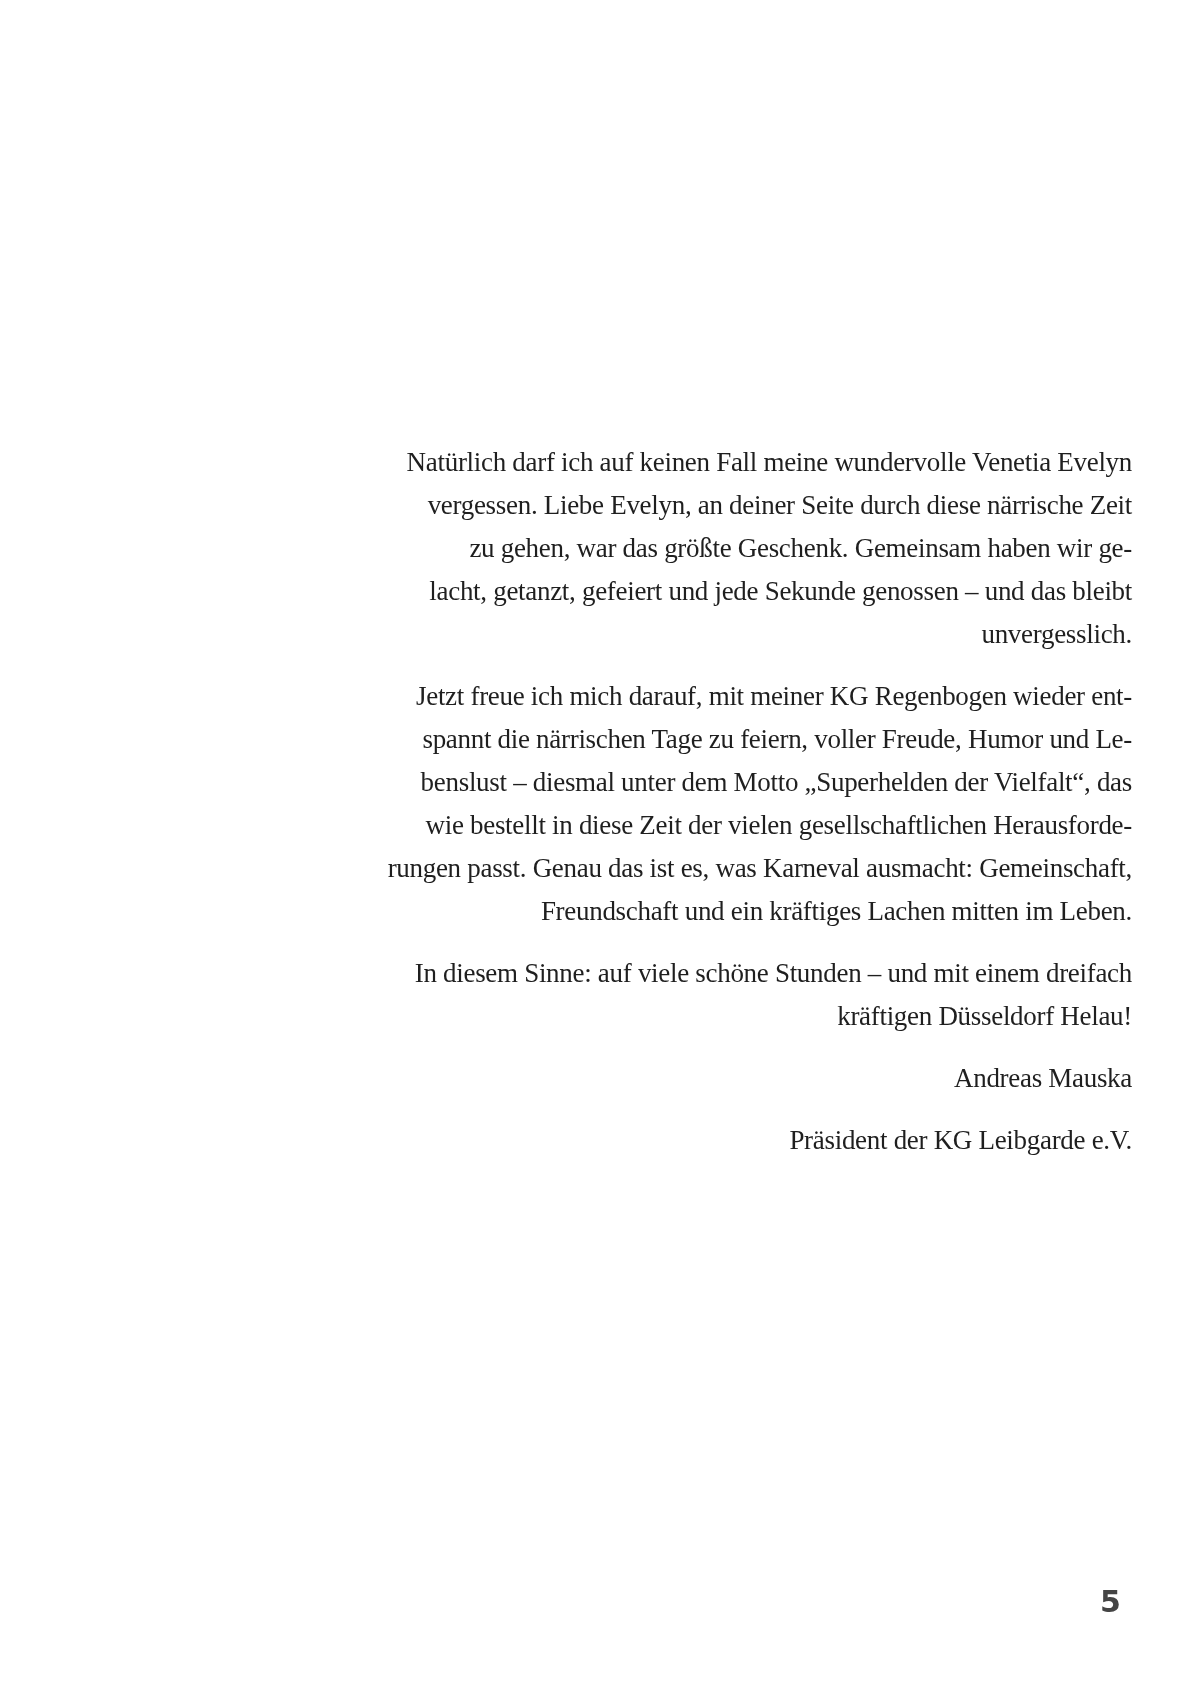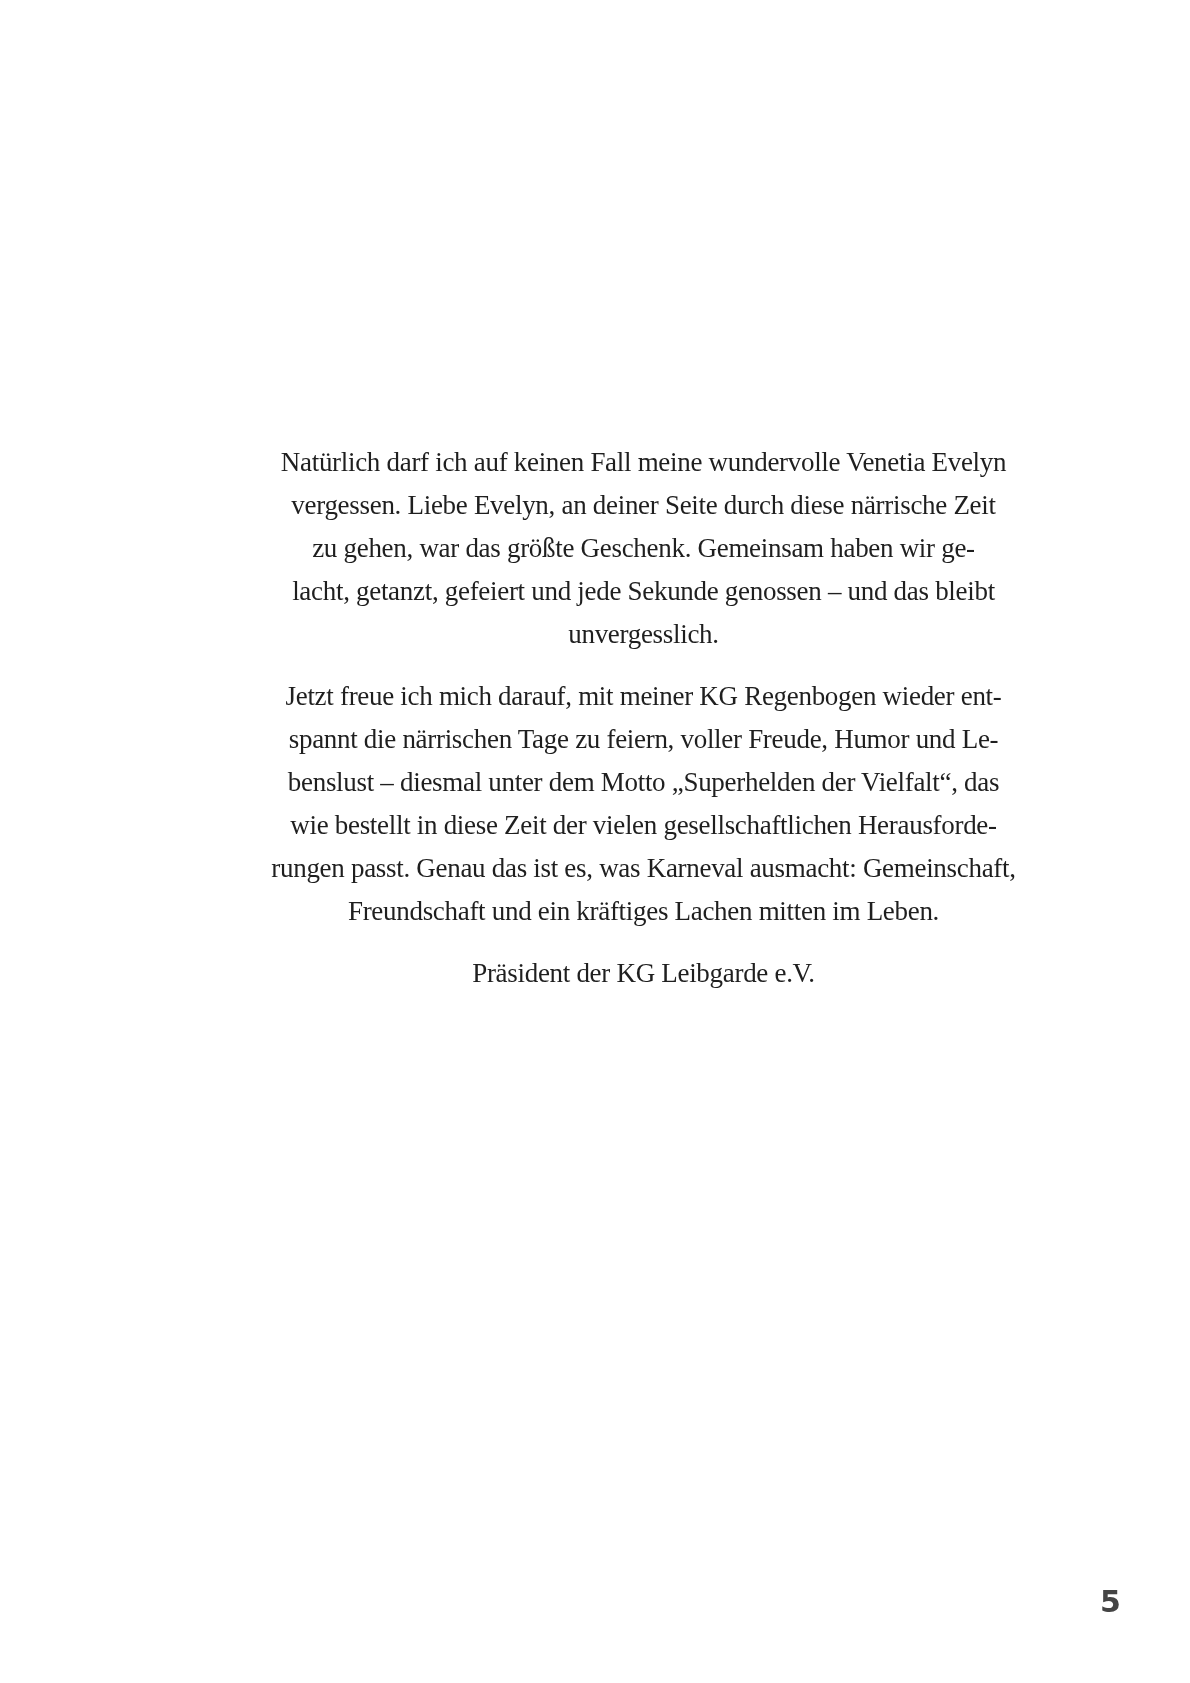--- a/index.html
+++ b/index.html
@@ -22,21 +22,21 @@
     top: 441px;
     width: 980px;
   }
   .letter p {
     margin: 0 0 19px 3px;
     font-size: 27px;
     line-height: 43px;
     letter-spacing: -0.3px;
     color: #1f1f1f;
     white-space: pre-wrap;
-    text-align: center;
+    text-align: right;
   }
   .page-number {
     position: absolute;
     left: 1100px;
     top: 1585px;
     font-family: "DejaVu Sans", "Liberation Sans", sans-serif;
     font-size: 30px;
     font-weight: bold;
     color: #454545;
     line-height: 34px;
@@ -51,16 +51,19 @@
 vergessen. Liebe Evelyn, an deiner Seite durch diese närrische Zeit
 zu gehen, war das größte Geschenk. Gemeinsam haben wir ge-
 lacht, getanzt, gefeiert und jede Sekunde genossen – und das bleibt
 unvergesslich.</p>
     <p>Jetzt freue ich mich darauf, mit meiner KG Regenbogen wieder ent-
 spannt die närrischen Tage zu feiern, voller Freude, Humor und Le-
 benslust – diesmal unter dem Motto „Superhelden der Vielfalt“, das
 wie bestellt in diese Zeit der vielen gesellschaftlichen Herausforde-
 rungen passt. Genau das ist es, was Karneval ausmacht: Gemeinschaft,
 Freundschaft und ein kräftiges Lachen mitten im Leben.</p>
+    <p>In diesem Sinne: auf viele schöne Stunden – und mit einem dreifach
+kräftigen Düsseldorf Helau!</p>
+    <p>Andreas Mauska</p>
     <p>Präsident der KG Leibgarde e.V.</p>
   </main>
   <div class="page-number">5</div>
 </div>
 
 </body></html>

